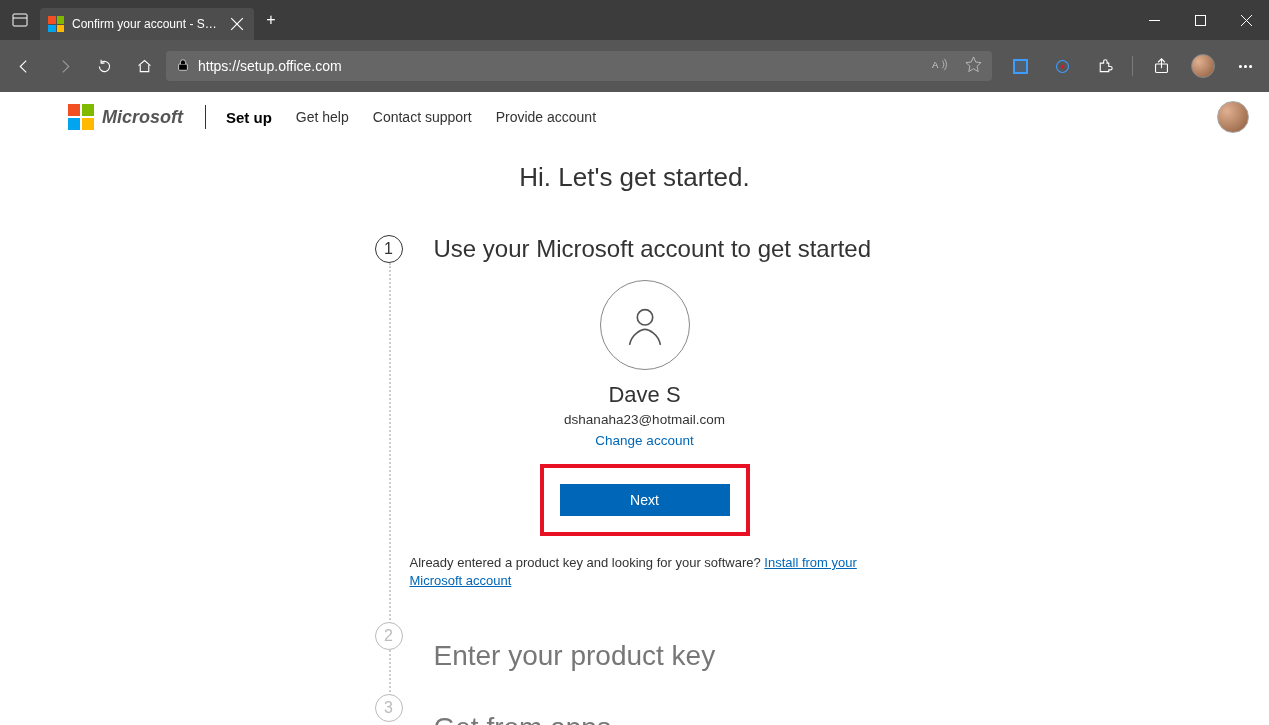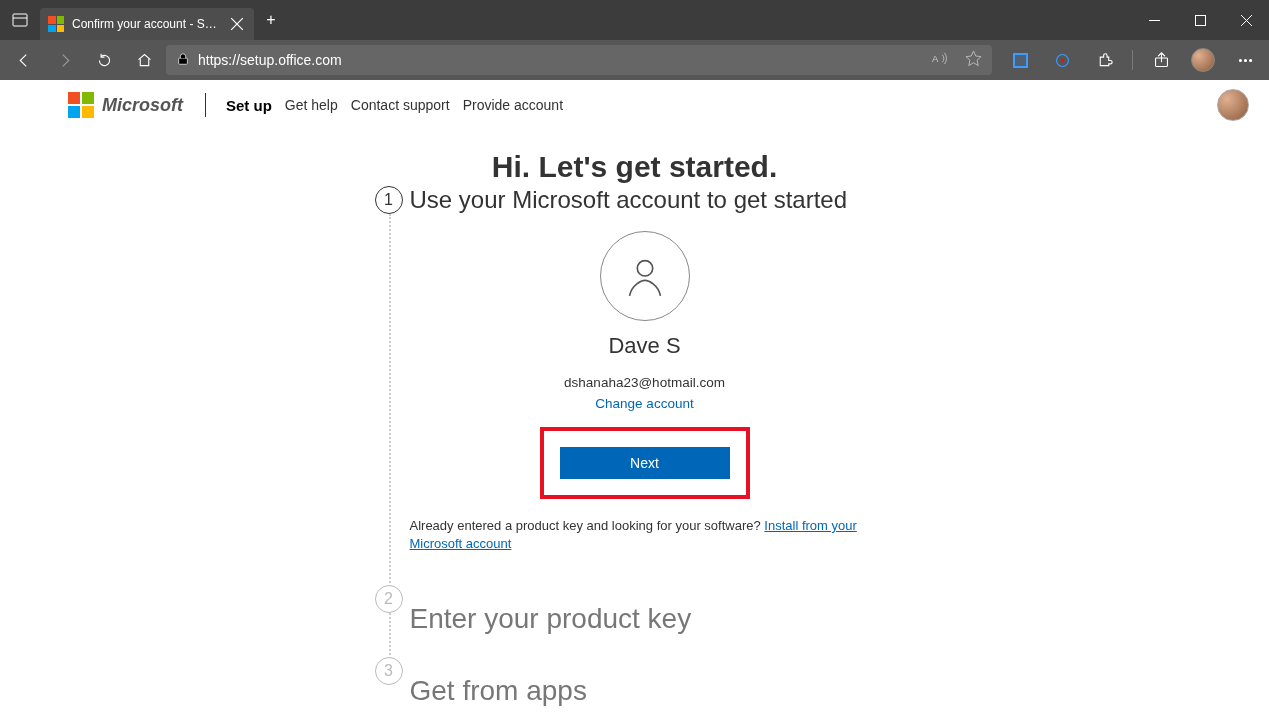--- a/index.html
+++ b/index.html
@@ -15,21 +15,21 @@
   .tab-favicon span:nth-child(2){background:#7FBA00;}
   .tab-favicon span:nth-child(3){background:#00A4EF;}
   .tab-favicon span:nth-child(4){background:#FFB900;}
   .tab-title { white-space:nowrap; overflow:hidden; text-overflow:ellipsis; max-width:150px; color:#fff;}
   .tab-close { width:14px; height:14px; }
   .new-tab { width:34px; text-align:center; color:#fff; font-size:16px; }
   .win-controls { margin-left:auto; display:flex; }
   .win-controls div { width:46px; height:40px; display:flex; align-items:center; justify-content:center; }
   .win-controls svg { width:11px; height:11px; stroke:#fff; fill:none; stroke-width:1;}
 
-  .toolbar { height:40px; background:#565656; display:flex; align-items:center; padding:0 6px; gap:4px; }
+  .toolbar { height:52px; background:#565656; display:flex; align-items:center; padding:0 6px; gap:4px; }
   .tb-btn { width:36px; height:32px; display:flex; align-items:center; justify-content:center; border-radius:4px;}
   .tb-btn svg { width:17px; height:17px; stroke:#fff; fill:none; stroke-width:1.3; }
   .addressbar { flex:1; background:#666666; height:30px; border-radius:4px; display:flex; align-items:center; padding:0 10px; color:#fff; font-size:14px; gap:8px; }
   .addr-right { margin-left:auto; display:flex; gap:16px; align-items:center;}
   .addr-right svg { width:17px; height:17px; stroke:#bbb; fill:none; }
   .tb-right { display:flex; align-items:center; gap:6px; margin-left:6px;}
   .tb-right .tb-btn svg { stroke:#fff;}
   .blue-sq { width:15px; height:15px; border:2px solid #3E9CFF; background:rgba(62,156,255,0.15);}
   .profile-pic { width:24px; height:24px; border-radius:50%; background: radial-gradient(circle at 30% 30%, #e0b090, #8c5a3a); border:1px solid #888;}
   .divider-v { width:1px; height:20px; background:#7a7a7a; margin:0 4px;}
@@ -38,41 +38,41 @@
   .page { background:#fff; }
   .ms-header { height:50px; display:flex; align-items:center; padding:0 20px 0 68px; }
   .ms-logo { display:flex; align-items:center; gap:8px; margin-right:22px;}
   .ms-logo .grid { width:26px; height:26px; display:grid; grid-template-columns:1fr 1fr; grid-template-rows:1fr 1fr; gap:2px;}
   .ms-logo .grid span:nth-child(1){background:#F25022;}
   .ms-logo .grid span:nth-child(2){background:#7FBA00;}
   .ms-logo .grid span:nth-child(3){background:#00A4EF;}
   .ms-logo .grid span:nth-child(4){background:#FFB900;}
   .ms-logo .txt { font-size:18px; color:#555; font-weight:600;font-style:italic;}
   .nav-sep { width:1px; height:24px; background:#333; margin-right:20px;}
-  .nav { display:flex; gap:13px; font-size:14px; color:#333; }
+  .nav { display:flex; gap:24px; font-size:14px; color:#333; }
   .nav .active { font-weight:600; font-size:15px; color:#000;}
   .header-avatar { margin-left:auto; width:32px; height:32px; border-radius:50%; background: radial-gradient(circle at 30% 30%, #e0b090, #8c5a3a); border:1px solid #aaa;}
 
   .content { padding-top:20px; display:flex; flex-direction:column; align-items:center; }
-  .heading { font-size:30px; font-weight:700; color:#333; }
+  .heading { font-size:26px; font-weight:400; color:#333; margin-bottom:40px; }
 
   .steps { width:540px; margin-left:20px;}
   .step { position:relative; padding-left:35px;}
   .step-num { position:absolute; left:0; top:2px; width:28px; height:28px; border:1px solid #333; border-radius:50%; display:flex; align-items:center; justify-content:center; font-size:16px; color:#333; background:#fff;}
   .step.inactive .step-num { border-color:#bbb; color:#bbb;}
-  .step-title { font-size:24px; font-weight:300; color:#333; line-height:32px;}
+  .step-title { font-size:24px; font-weight:300; color:#333; line-height:32px;margin-left:24px;}
   .step.inactive .step-title { color:#777;}
   .step-line { position:absolute; left:14px; top:30px; bottom:-12px; width:0; border-left:2px dotted #ccc;}
   .step:last-child .step-line{display:none;}
 
   .step-body { padding:15px 0 30px 0; width:470px;}
   .account { display:flex; flex-direction:column; align-items:center;}
   .avatar-circle { width:90px; height:90px; border:1px solid #888; border-radius:50%; display:flex; align-items:center; justify-content:center; margin-bottom:12px;}
   .avatar-circle svg { width:44px; height:44px; stroke:#555; fill:none; stroke-width:1.5;}
-  .user-name { font-size:22px; font-weight:300; color:#333; margin-bottom:16px;}
+  .user-name { font-size:22px; font-weight:300; color:#333; margin-bottom:4px;}
   .user-email { font-size:13.5px; color:#333; margin-bottom:6px;text-align:center;}
   .change-link { font-size:13.5px; color:#0067B8; margin-bottom:16px; cursor:pointer;}
   .next-btn-wrap { border:4px solid #E81123; padding:16px; margin-bottom:18px;}
   .next-btn { width:170px; height:32px; background:#0067B8; color:#fff; font-size:14px; display:flex; align-items:center; justify-content:center; cursor:pointer;}
   .hint { font-size:13px; color:#333; line-height:1.4; }
   .hint a { color:#0067B8; text-decoration:underline; cursor:pointer;}
 
   .step2, .step3 { padding-top:20px; padding-bottom:20px;}
   .step2 .step-title, .step3 .step-title { font-size:28px;}
 </style>

